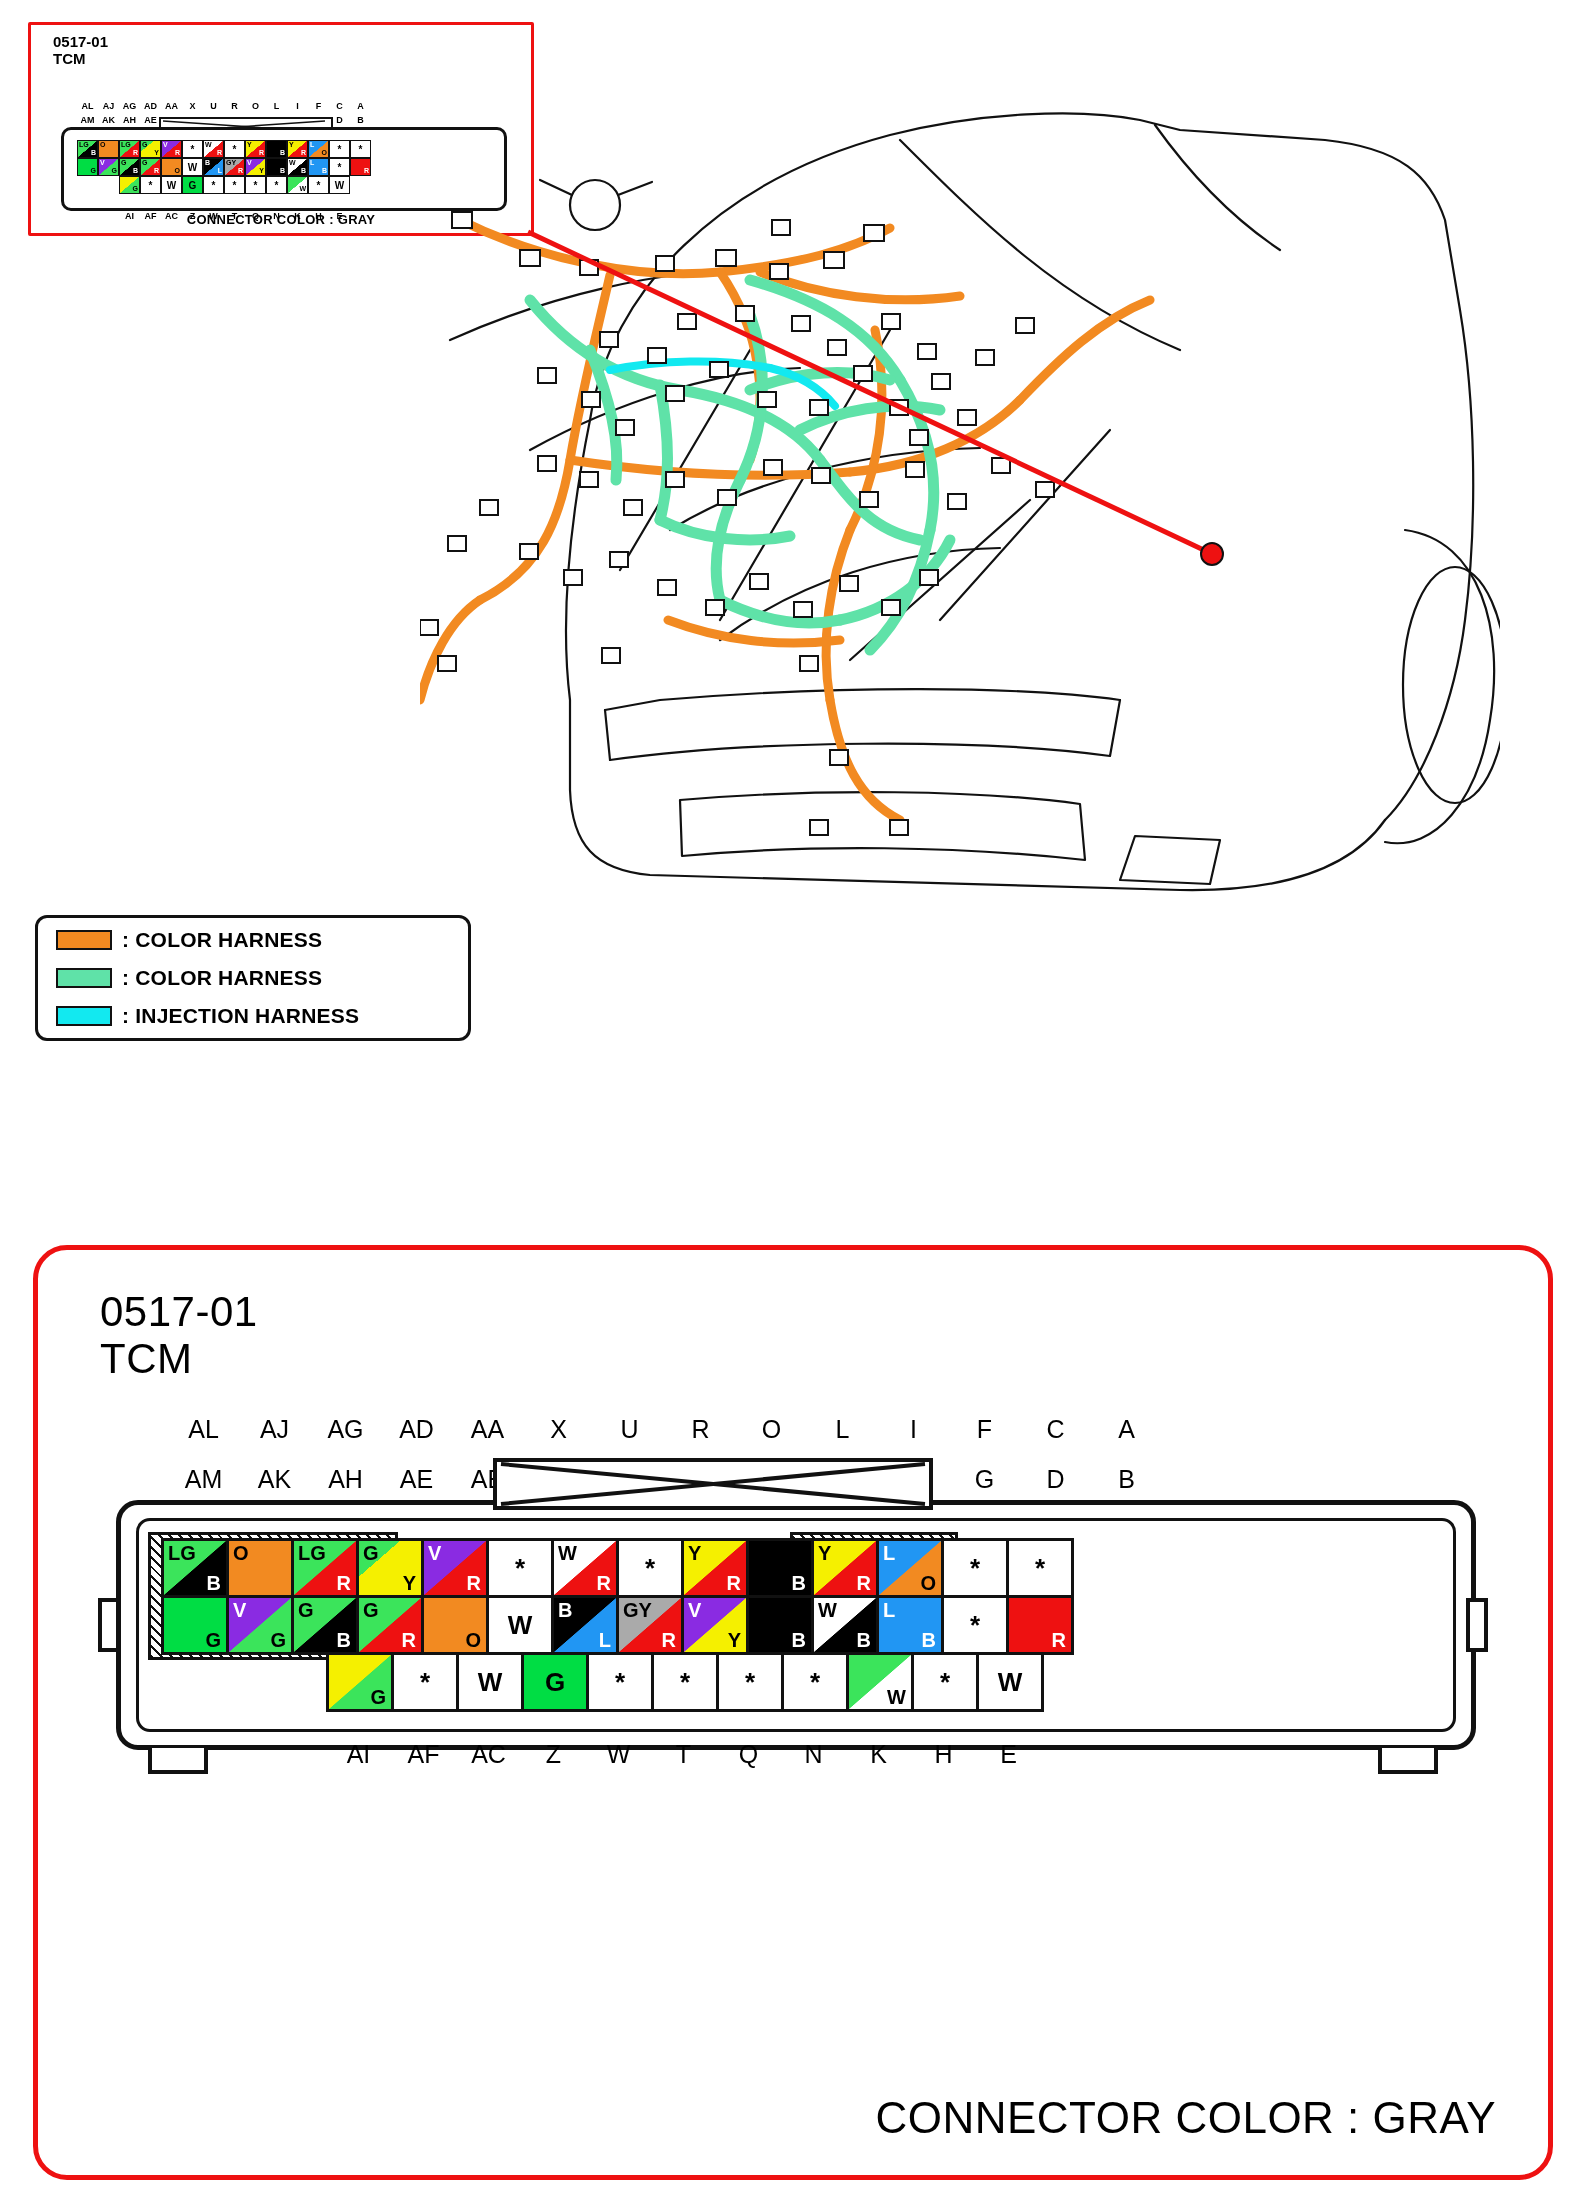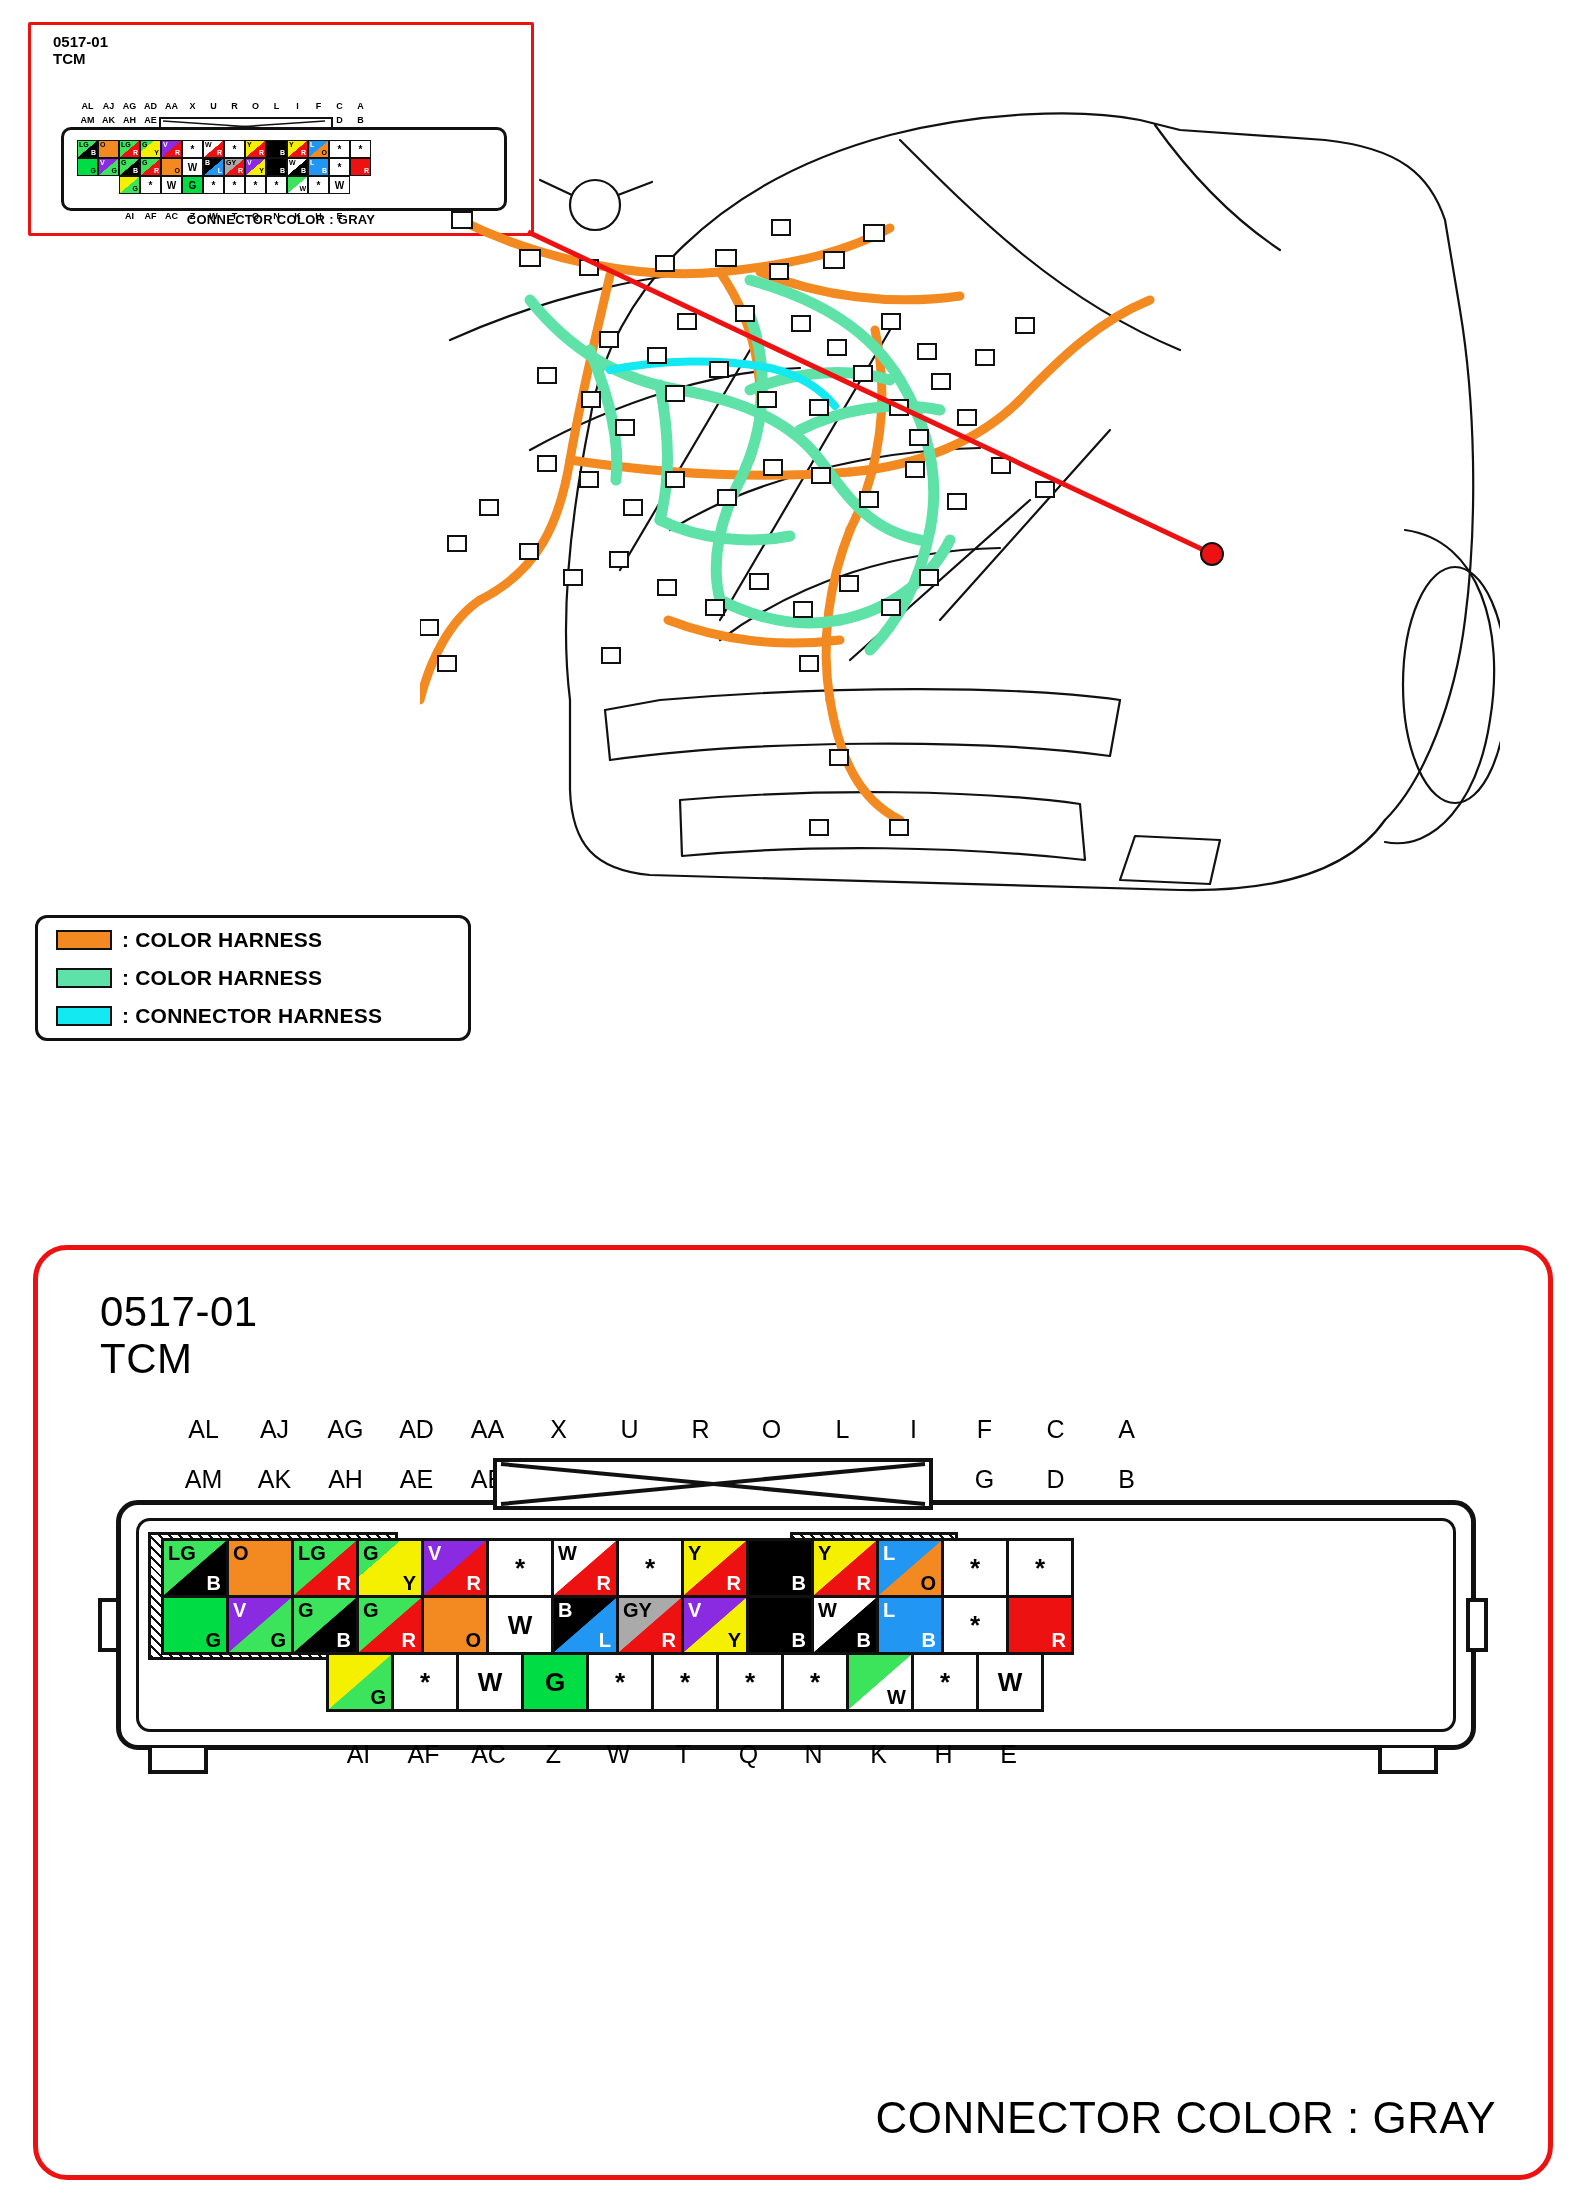--- a/index.html
+++ b/index.html
@@ -429,21 +429,21 @@
   <div class="row">
     <span class="sw" id="sw0" style="background: rgb(242, 138, 33);"></span>
     <span class="lb">: COLOR HARNESS</span>
   </div>
   <div class="row">
     <span class="sw" id="sw1" style="background: rgb(95, 226, 168);"></span>
     <span class="lb">: COLOR HARNESS</span>
   </div>
   <div class="row">
     <span class="sw" id="sw2" style="background: rgb(18, 233, 240);"></span>
-    <span class="lb">: CONNECTOR HARNESS</span>
+    <span class="lb">: INJECTION HARNESS</span>
   </div>
 </div>
 
 <div id="panel">
 
   <div class="code nosel">
     <span>0517-01</span><br>
     <span>TCM</span>
   </div>
 

